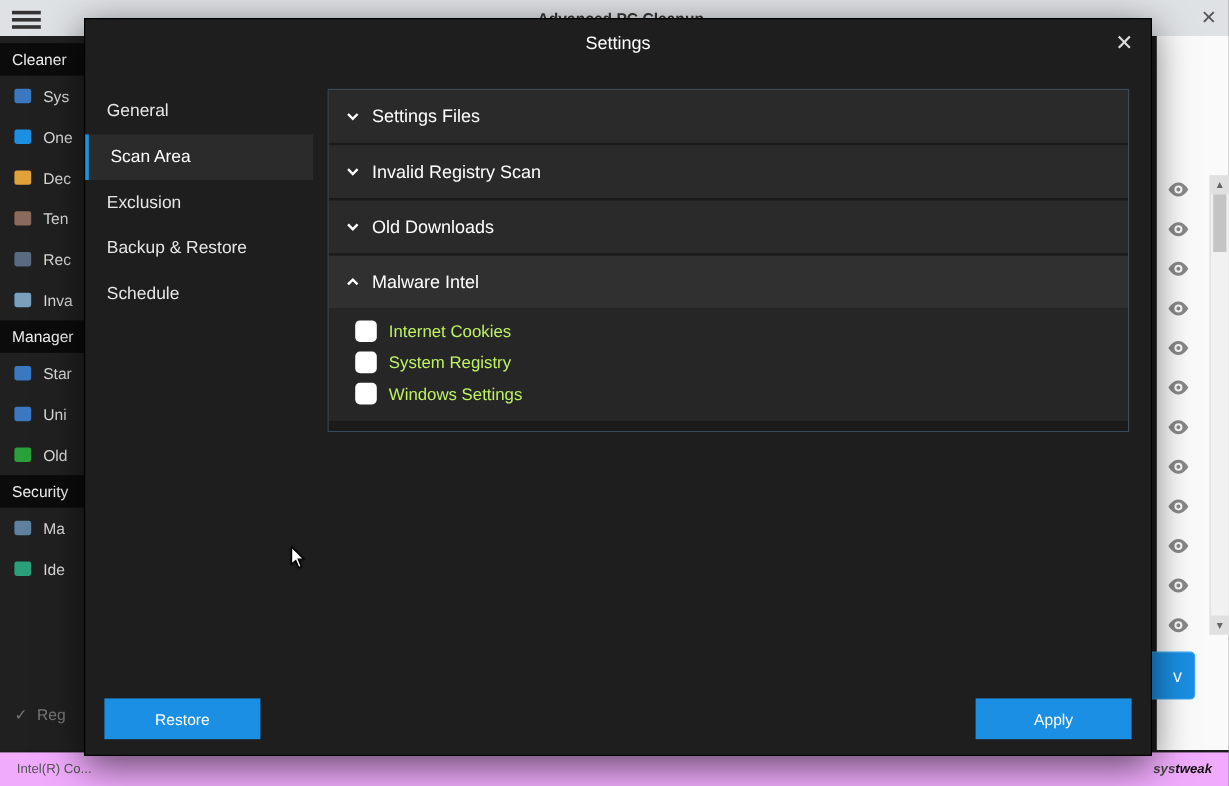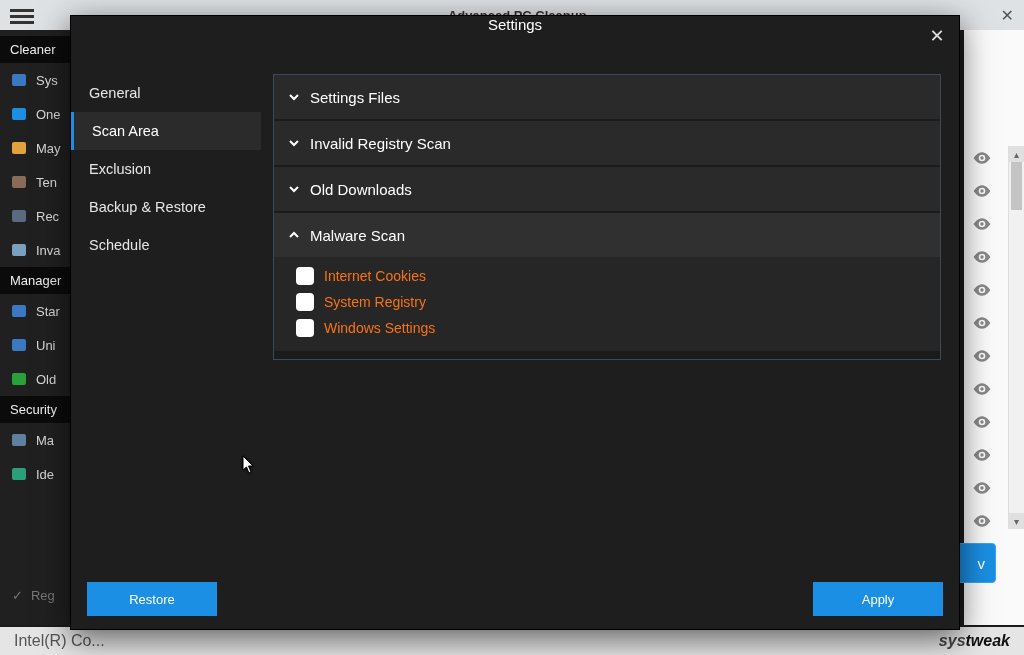--- a/index.html
+++ b/index.html
@@ -57,36 +57,36 @@
 .bg-register {
   position: absolute; left: 12px; bottom: 42px; height: 36px; display:flex; align-items:center;
   color: #777; font-size: 13px; gap:8px;
 }
 .bg-btn-blue {
   position: absolute; right: 28px; bottom: 72px; width: 58px; height: 40px;
   background: #1a8fe3; border: 1px solid #36a5ef; border-radius: 4px; color:#fff;
   display:flex; align-items:center; justify-content:flex-end; padding-right:10px; font-size:15px;
 }
 .bg-statusbar {
-  position: absolute; left:0; right:0; bottom:0; height: 28px; background: #e5e5e5;
+  position: absolute; left:0; right:0; bottom:0; height: 28px; background: #f0abfc;
   display:flex; align-items:center; justify-content: space-between; padding: 0 14px;
-  color:#555; font-size:16px;
+  color:#555; font-size:11px;
 }
 .bg-brand { font-weight:700; font-style: italic; color:#444;}
 .bg-brand b { color:#111; }
 
 
 .modal {
   position: absolute; left: 70px; top: 15px; width: 890px; height: 615px;
   background: #1e1e1e; border: 1px solid #000;
   box-shadow: 0 8px 30px rgba(0,0,0,0.6);
   color: #ddd;
 }
 .modal-header {
-  height: 40px; display: flex; align-items: flex-start; justify-content: center;
+  height: 40px; display: flex; align-items: center; justify-content: center;
   position: relative; font-size: 15px; color: #fff;
 }
 .modal-close {
   position: absolute; right: 10px; top: 8px; width: 24px; height: 24px;
   display: flex; align-items: center; justify-content: center;
   color: #ddd; font-size: 18px; cursor: pointer;
 }
 
 .modal-body { position: absolute; top: 40px; bottom: 60px; left: 0; right: 0; display: flex; }
 .modal-nav { width: 190px; padding-top: 18px; }
@@ -113,21 +113,21 @@
 }
 .section-header.expanded { background: #303030; }
 .chev { width: 12px; height: 12px; display:inline-flex;}
 .chev svg{width:12px;height:12px;}
 
 .section-body {
   background: #262626; padding: 10px 18px 14px 22px;
   display: flex; flex-direction: column; gap: 8px;
 }
 .check-row {
-  display: flex; align-items: center; gap: 10px; font-size: 14px; color: #f97316;
+  display: flex; align-items: center; gap: 10px; font-size: 14px; color: #bef264;
 }
 .cb {
   width: 18px; height: 18px; border-radius: 4px; background: #fff;
   display: inline-flex; align-items: center; justify-content: center;
   color: #fff; font-size: 12px; font-weight: bold;
 }
 .cb.checked { background: #1a8fe3; }
 .cb.checked::after { content: "✓"; }
 
 .modal-footer {
@@ -178,21 +178,21 @@
           </svg>
     </span>
         <span>One</span>
       </div>
       <div class="bg-item">
         <span class="bg-ico">
       <svg viewBox="0 0 18 18">
             <rect x="2" y="3" width="14" height="12" rx="2" fill="#e2a23a"></rect>
           </svg>
     </span>
-        <span>May</span>
+        <span>Dec</span>
       </div>
       <div class="bg-item">
         <span class="bg-ico">
       <svg viewBox="0 0 18 18">
             <rect x="2" y="3" width="14" height="12" rx="2" fill="#8a6a5a"></rect>
           </svg>
     </span>
         <span>Ten</span>
       </div>
       <div class="bg-item">
@@ -387,21 +387,21 @@
                    <span>Old Downloads</span>
               </div>
             </div>
             <div class="section">
               <div class="section-header expanded">
                 <span class="chev">
                   <svg viewBox="0 0 12 12">
                     <path d="M2 8 L6 4 L10 8" stroke="#fff" stroke-width="2" fill="none"></path>
                   </svg>
                 </span>
-                   <span>Malware Scan</span>
+                   <span>Malware Intel</span>
               </div>
               <div class="section-body">
                 <div class="check-row">
                   <span class="cb "></span>
                        <span>Internet Cookies</span>
                 </div>
                 <div class="check-row">
                   <span class="cb "></span>
                        <span>System Registry</span>
                 </div>

